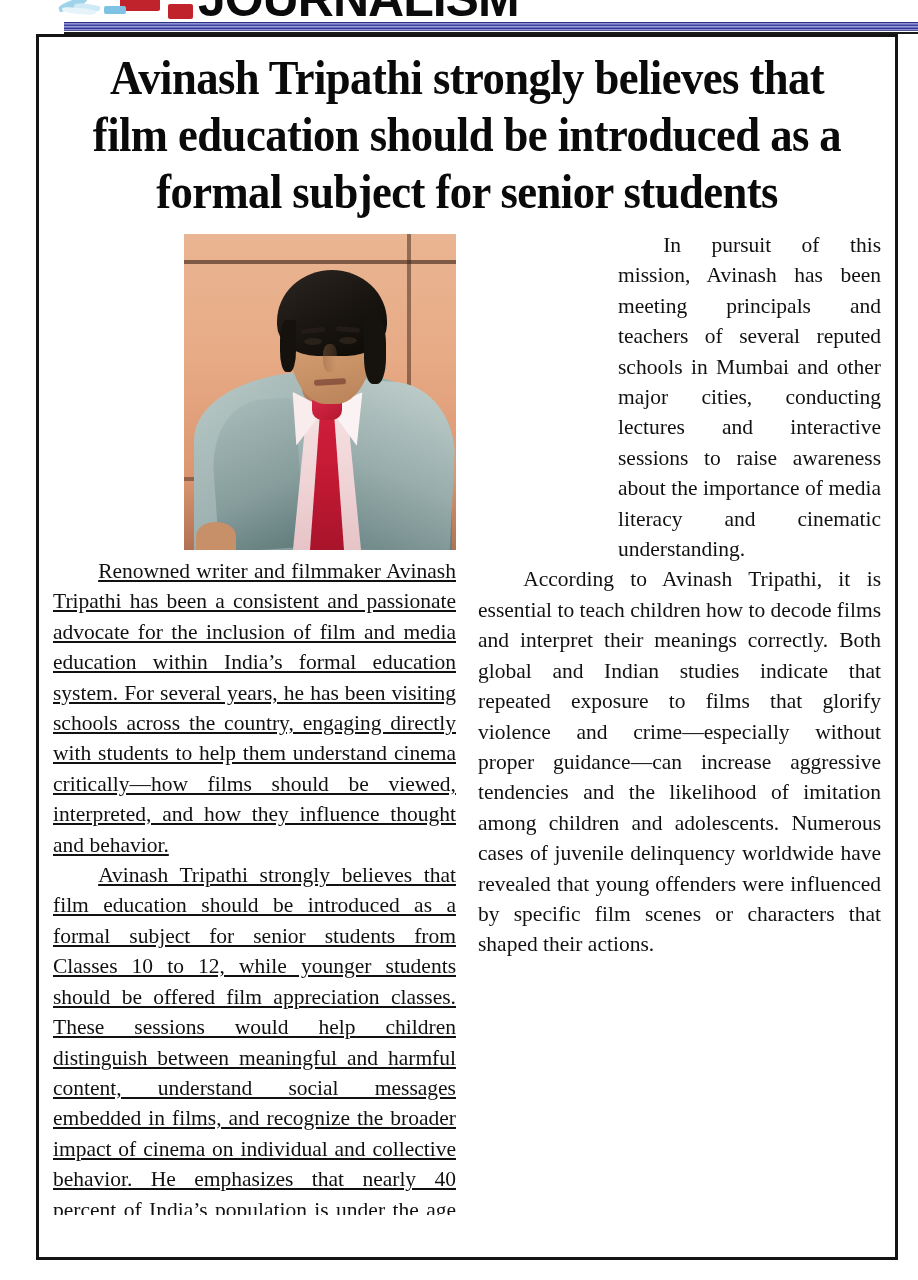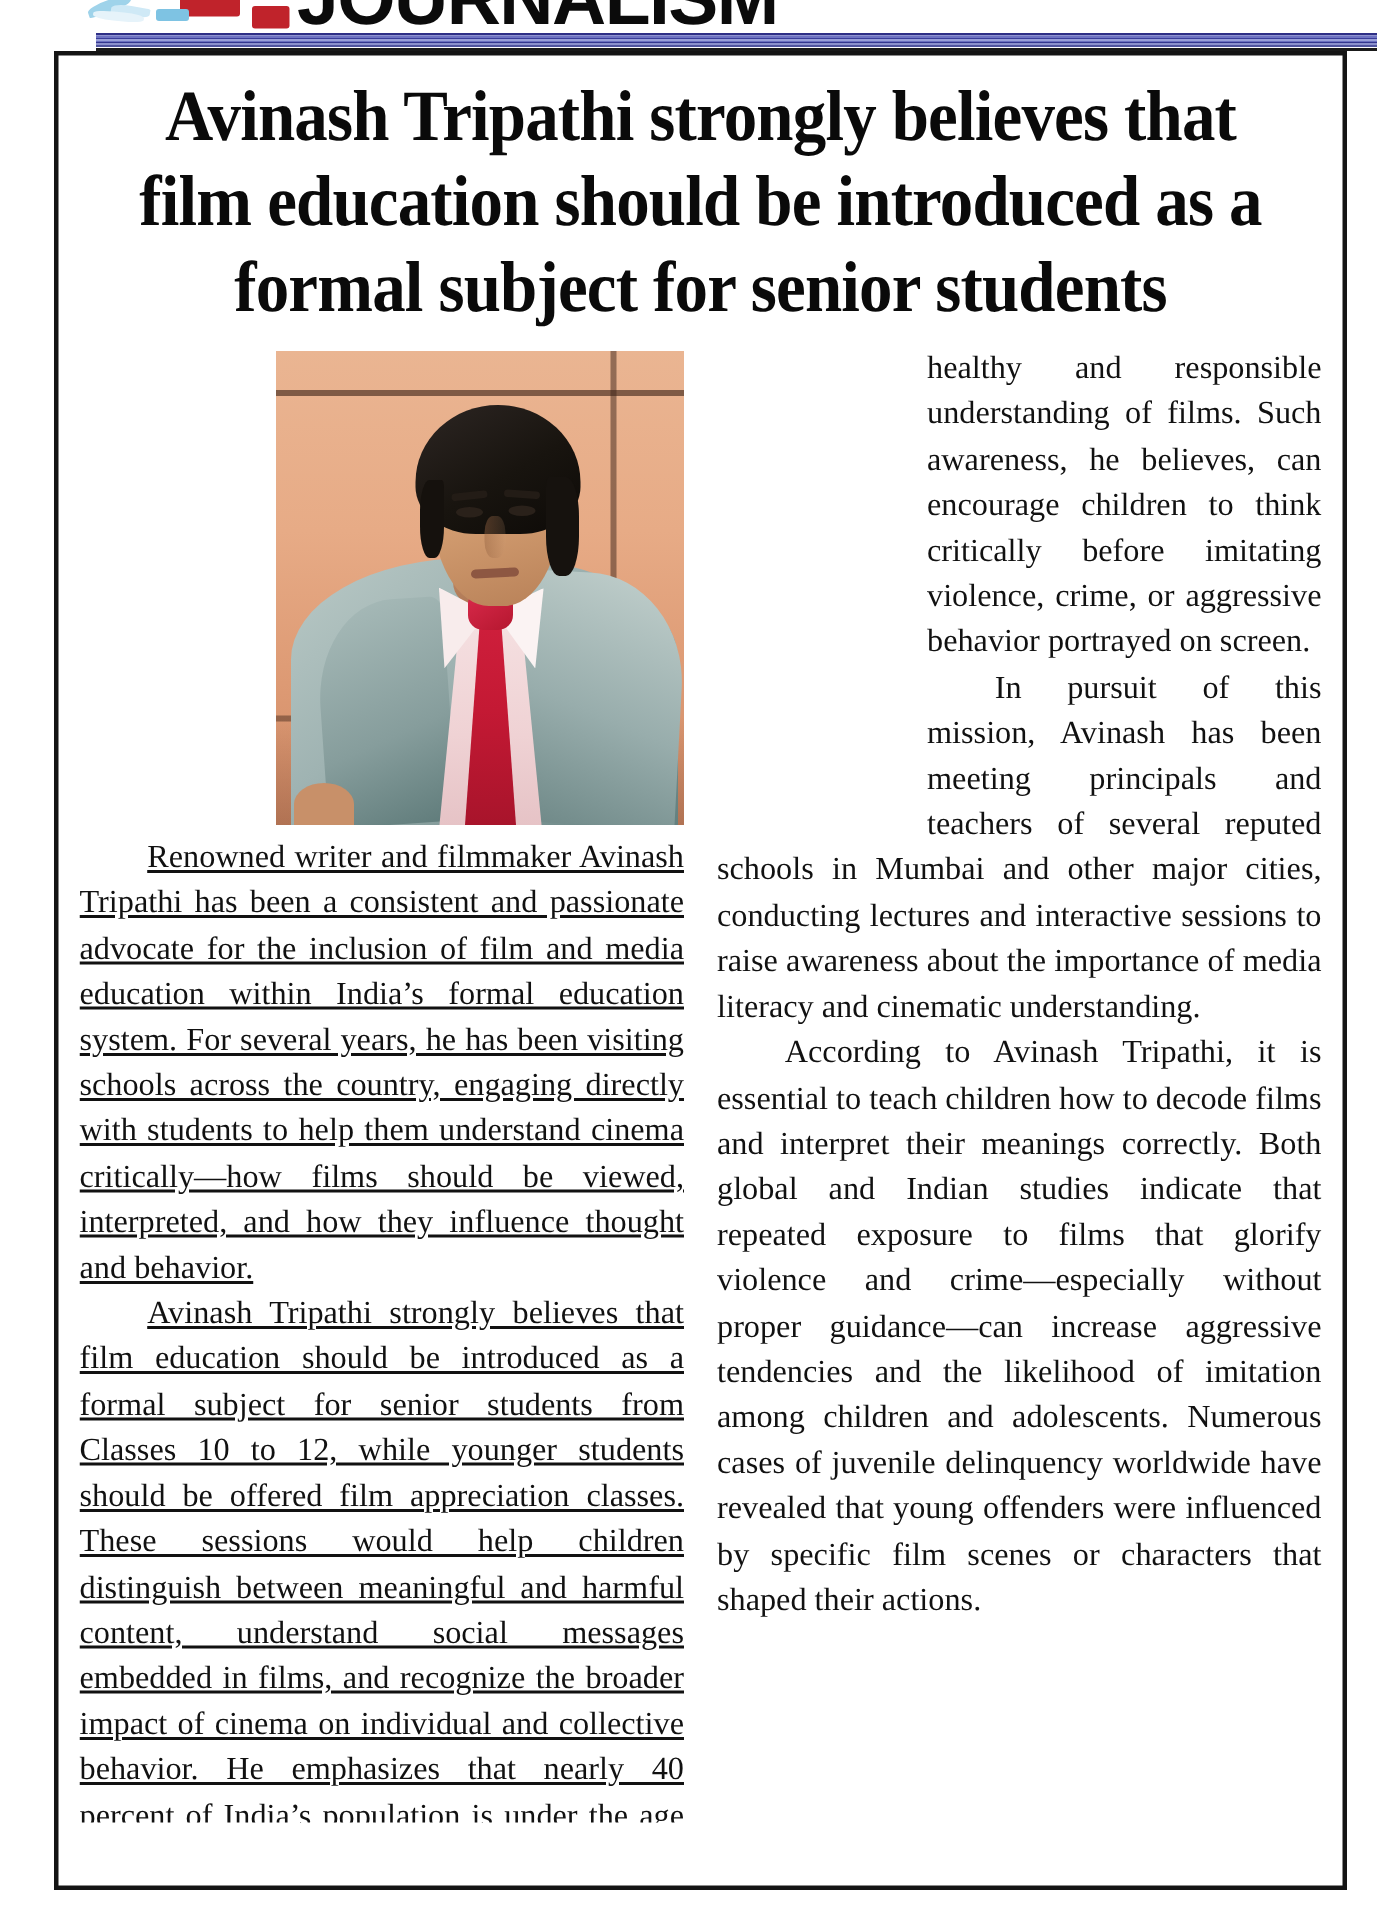--- a/index.html
+++ b/index.html
@@ -398,20 +398,19 @@
           <div class="ph-nose"></div>
           <div class="ph-mouth"></div>
           <div class="ph-hand"></div>
         </div>
         <p>Renowned writer and filmmaker Avinash Tripathi has been a consistent and passionate advocate for the inclusion of film and media education within India’s formal education system. For several years, he has been visiting schools across the country, engaging directly with students to help them understand cinema critically—how films should be viewed, interpreted, and how they influence thought and behavior.</p>
         <p>Avinash Tripathi strongly believes that film education should be introduced as a formal subject for senior students from Classes 10 to 12, while younger students should be offered film appreciation classes. These sessions would help children distinguish between meaningful and harmful content, understand social messages embedded in films, and recognize the broader impact of cinema on individual and collective behavior. He emphasizes that nearly 40 percent of India’s population is under the age of 18, making it imperative to guide this vast young demographic in developing a</p>
       </div>
 
       <div class="col col-right">
         <div class="photo-spacer"></div>
-        <p class="cont">healthy and responsible understanding of films. Such awareness, he believes, can encourage children to think critically before imitating violence, crime, or aggressive behavior portrayed on screen.</p>
         <p>In pursuit of this mission, Avinash has been meeting principals and teachers of several reputed schools in Mumbai and other major cities, conducting lectures and interactive sessions to raise awareness about the importance of media literacy and cinematic understanding.</p>
         <p>According to Avinash Tripathi, it is essential to teach children how to decode films and interpret their meanings correctly. Both global and Indian studies indicate that repeated exposure to films that glorify violence and crime—especially without proper guidance—can increase aggressive tendencies and the likelihood of imitation among children and adolescents. Numerous cases of juvenile delinquency worldwide have revealed that young offenders were influenced by specific film scenes or characters that shaped their actions.</p>
       </div>
 
     </div>
   </div>
 </div>
 
 </body></html>

